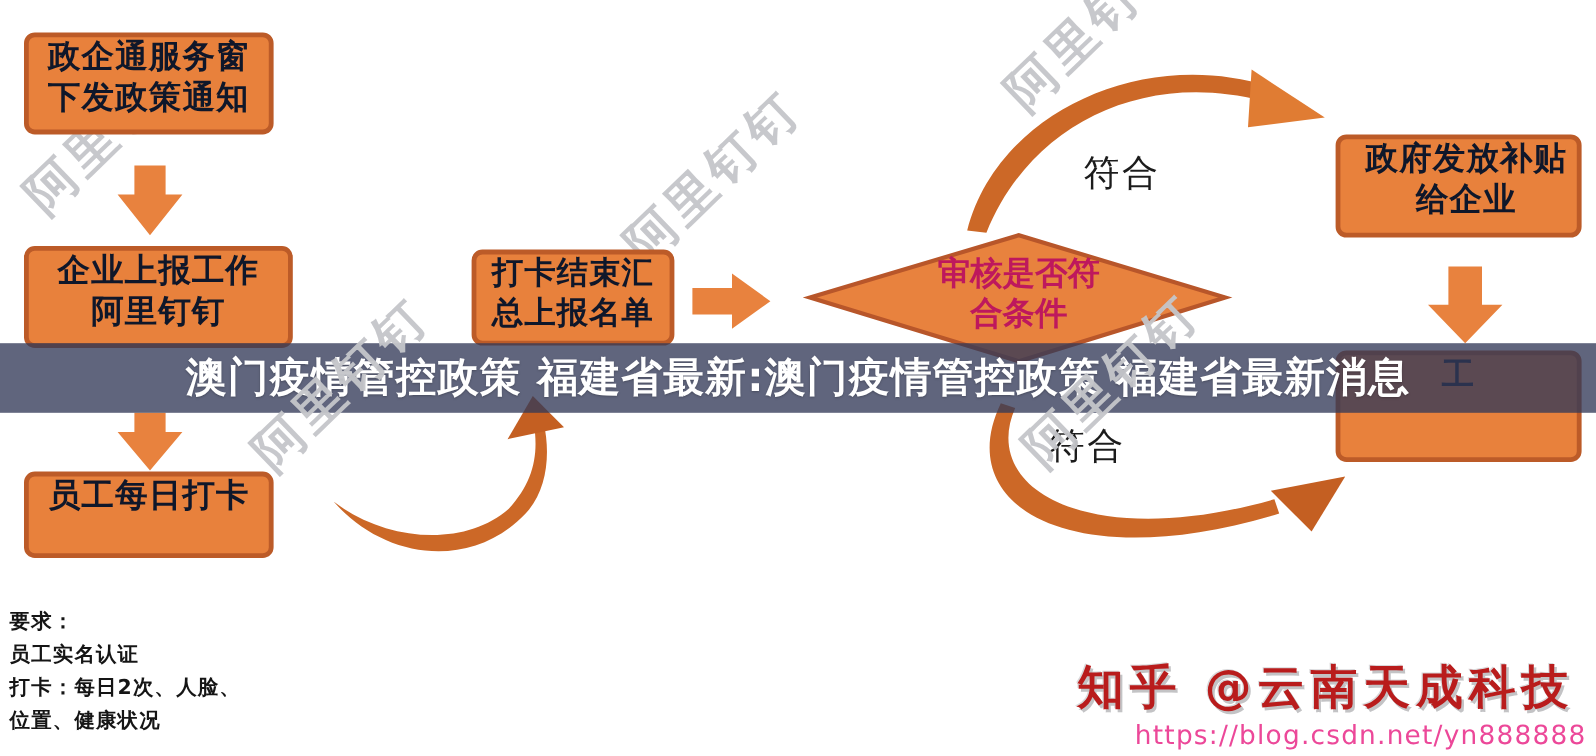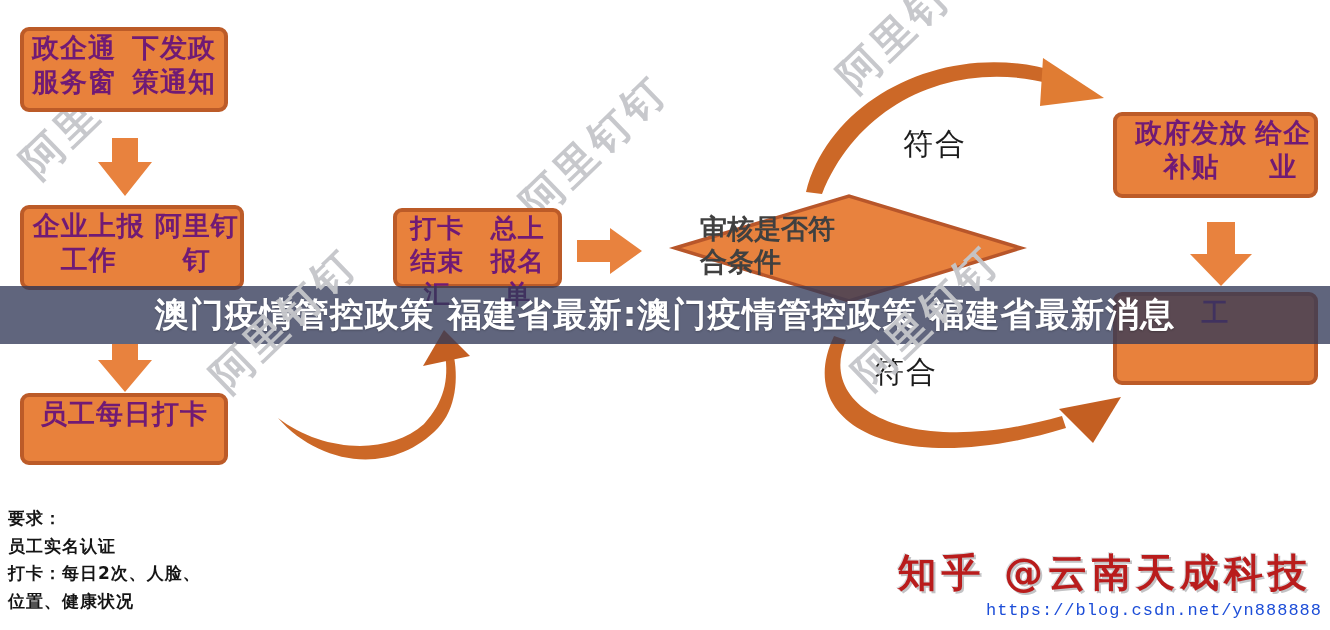--- a/index.html
+++ b/index.html
@@ -5,33 +5,33 @@
   html,body{margin:0;padding:0;background:#ffffff;}
   .stage{
     position:relative;width:1330px;height:630px;overflow:hidden;background:#ffffff;
     font-family:"DejaVu Sans","Liberation Sans",sans-serif;
   }
   .arrows-layer{position:absolute;left:0;top:0;z-index:1;}
   
   .fbox{
     position:absolute;z-index:2;box-sizing:border-box;
     background:#E8813C;border:4px solid #BC5B28;border-radius:9px;
-    color:#701a75;font-weight:700;text-align:center;
-    display:flex;justify-content:center;
+    color:#0f172a;font-weight:700;text-align:center;
+    display:flex;flex-direction:column;justify-content:flex-start;
     font-size:27px;line-height:34px;letter-spacing:1px;
   }
   .box-a{left:20px;top:27px;width:208px;height:85px;}
   .box-b{left:20px;top:205px;width:224px;height:85px;}
   .box-c{left:20px;top:393px;width:208px;height:72px;}
   .box-d{left:393px;top:208px;width:169px;height:80px;font-size:26px;line-height:33px;}
   .box-e{left:1113px;top:112px;width:205px;height:86px;padding-left:13px;}
   .box-f{left:1113px;top:292px;width:205px;height:93px;}
   .diamond-text{
     position:absolute;z-index:2;left:700px;top:212px;width:298px;
-    color:#404040;font-weight:700;text-align:left;font-size:27px;line-height:33px;
+    color:#be185d;font-weight:700;text-align:center;font-size:27px;line-height:33px;
   }
   .cond-label{
     position:absolute;z-index:2;color:#1c1c1c;font-size:30px;letter-spacing:2px;
   }
   .cond-top{left:903px;top:124px;}
   .cond-bottom{left:874px;top:352px;}
   
   .banner{
     position:absolute;z-index:3;left:0;top:286px;width:1330px;height:58px;
     background:rgba(51,58,88,0.78);
@@ -62,21 +62,21 @@
   
   .zhihu{
     position:absolute;z-index:4;top:546px;right:18px;
     font-size:39px;font-weight:700;letter-spacing:5px;
     color:#b91c1c;text-shadow:2px 2px 0 #c3c3c5,-1px -1px 0 #d9d9db;
     white-space:nowrap;
     text-align:right;
   }
   .csdn-url{
     position:absolute;z-index:4;top:601px;right:8px;
-    font-size:17px;color:#1d4ed8;letter-spacing:1px;white-space:nowrap;font-family:Liberation Mono, monospace;
+    font-size:22px;color:#ec4899;letter-spacing:1px;white-space:nowrap;
   }
 </style>
 </head>
 <body>
 
 <div class="stage">
 
   <svg class="arrows-layer" width="1330" height="630" viewBox="0 0 1330 630">
 
     <g>

